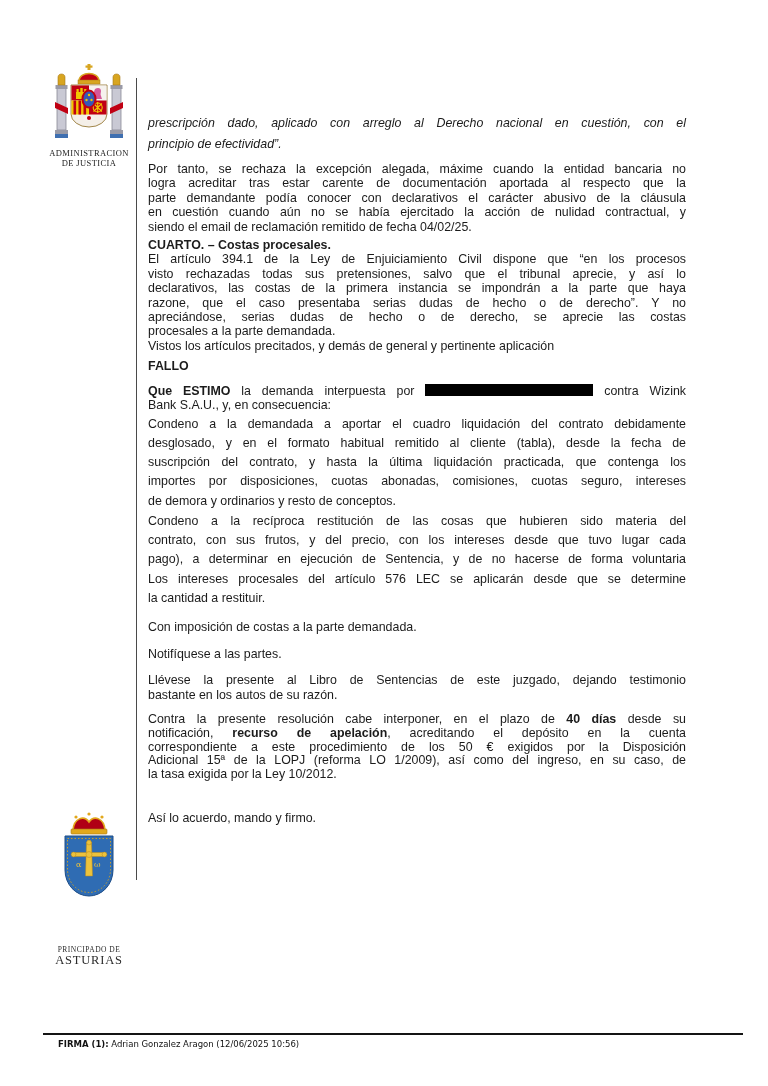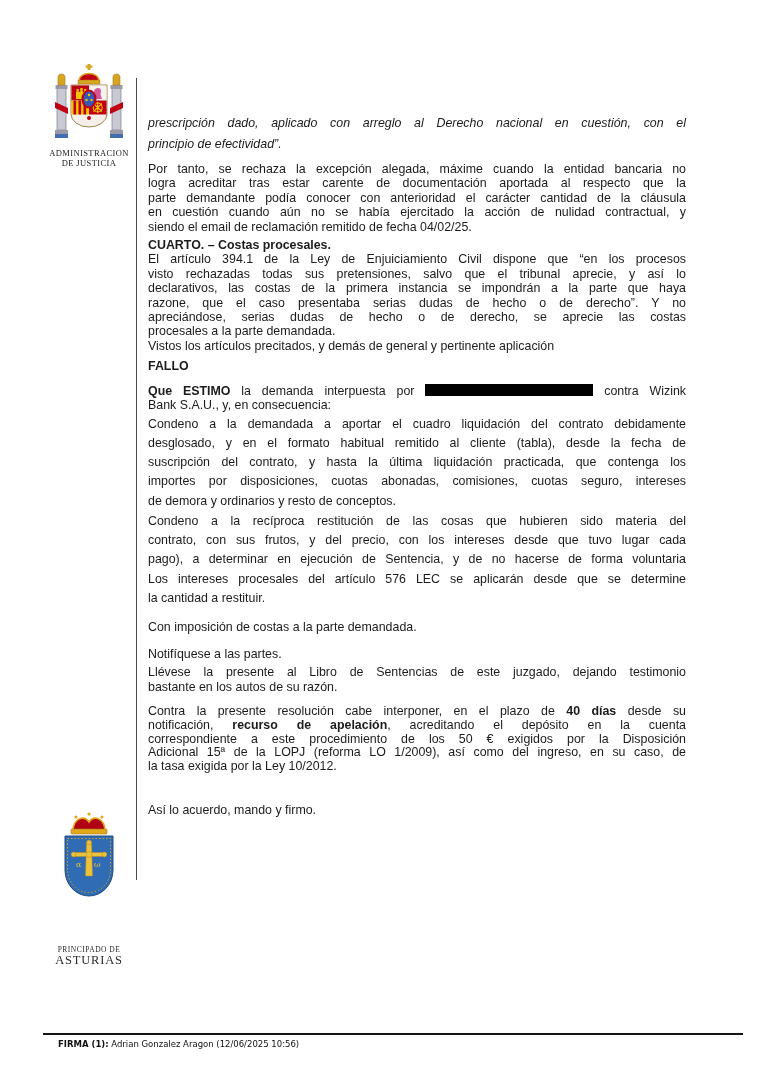--- a/index.html
+++ b/index.html
@@ -42,21 +42,21 @@
   #p-portanto{margin-top:7px;}
   #p-cuarto{margin-top:4px;}
   #p-fallo{margin-top:6px;font-weight:bold;}
   #p-estimo{margin-top:10px;}
   #p-declaro{margin-top:20px;line-height:15.5px;}
   #p-condeno1{margin-top:2px;line-height:19.2px;}
   #p-condeno2{margin-top:1px;line-height:19.2px;}
   #p-intereses{margin-top:1px;line-height:19px;}
   #p-imposicion{margin-top:12px;}
   #p-notifiquese{margin-top:12px;}
-  #p-llevese{margin-top:4px;}
+  #p-llevese{margin-top:12px;}
   #p-contra{margin-top:11px;line-height:13.8px;}
   #p-firmo{margin-top:29px;}
   
   .footer-rule{position:absolute;left:43px;top:1033px;width:700px;height:2px;background:#141414;}
   .footer-text{position:absolute;left:58px;top:1039px;font-family:"DejaVu Sans",sans-serif;font-size:8.5px;color:#111;}
   .footer-text .b{font-weight:bold;}
 </style>
 </head>
 <body>
 
@@ -129,21 +129,21 @@
   <div class="vrule"></div>
 
   <div class="doc-body">
       <div class="para" id="p-quote">
         <div class="tline just">prescripción dado, aplicado con arreglo al Derecho nacional en cuestión, con el</div>
         <div class="tline">principio de efectividad”.</div>
       </div>
       <div class="para" id="p-portanto">
         <div class="tline just">Por tanto, se rechaza la excepción alegada, máxime cuando la entidad bancaria no</div>
         <div class="tline just">logra acreditar tras estar carente de documentación aportada al respecto que la</div>
-        <div class="tline just">parte demandante podía conocer con anterioridad el carácter cantidad de la cláusula</div>
+        <div class="tline just">parte demandante podía conocer con declarativos el carácter abusivo de la cláusula</div>
         <div class="tline just">en cuestión cuando aún no se había ejercitado la acción de nulidad contractual, y</div>
         <div class="tline">siendo el email de reclamación remitido de fecha 04/02/25.</div>
       </div>
       <div class="para" id="p-cuarto">
         <div class="tline"><span class="b">CUARTO. – Costas procesales.</span></div>
         <div class="tline just">El artículo 394.1 de la Ley de Enjuiciamiento Civil dispone que “en los procesos</div>
         <div class="tline just">visto rechazadas todas sus pretensiones, salvo que el tribunal aprecie, y así lo</div>
         <div class="tline just">declarativos, las costas de la primera instancia se impondrán a la parte que haya</div>
         <div class="tline just">razone, que el caso presentaba serias dudas de hecho o de derecho”. Y no</div>
         <div class="tline just">apreciándose, serias dudas de hecho o de derecho, se aprecie las costas</div>

